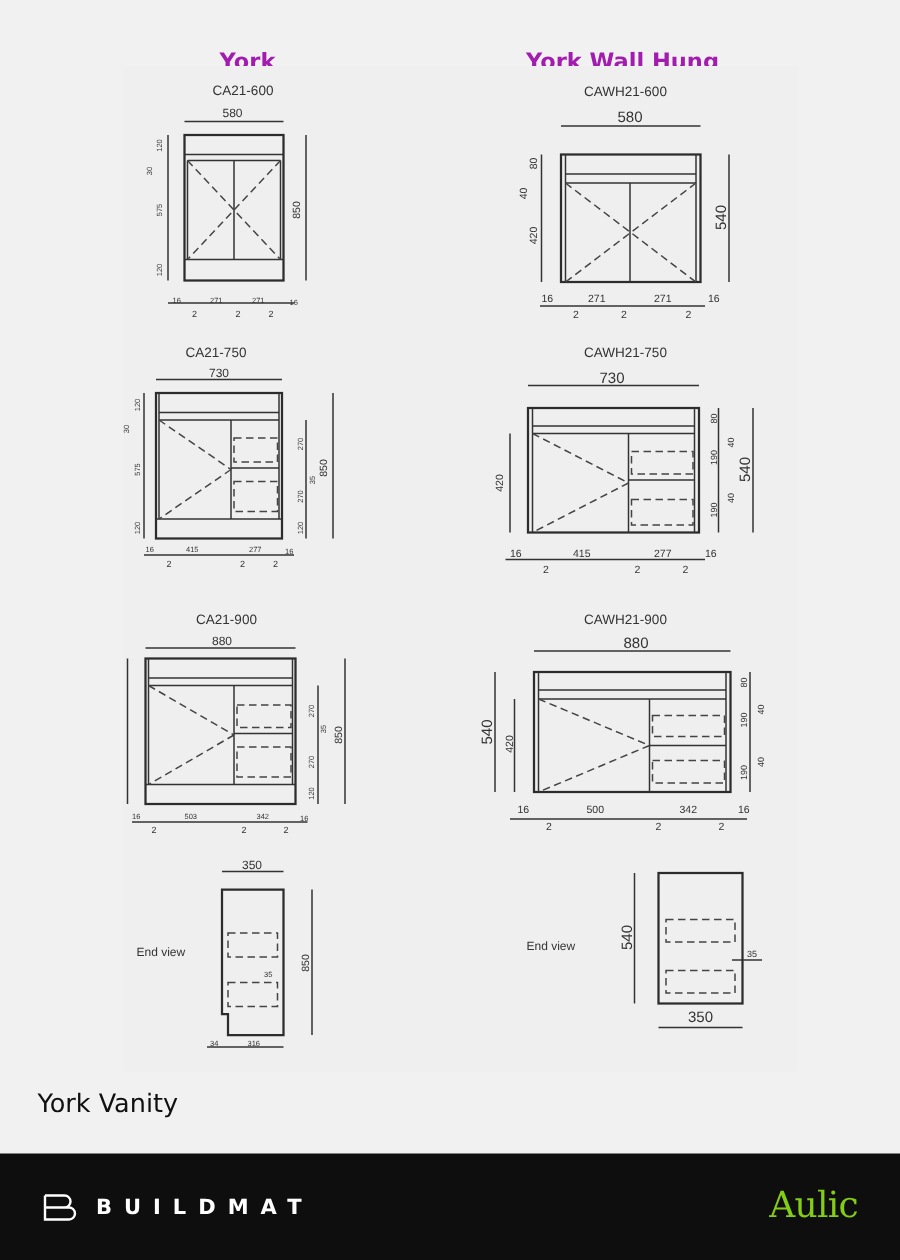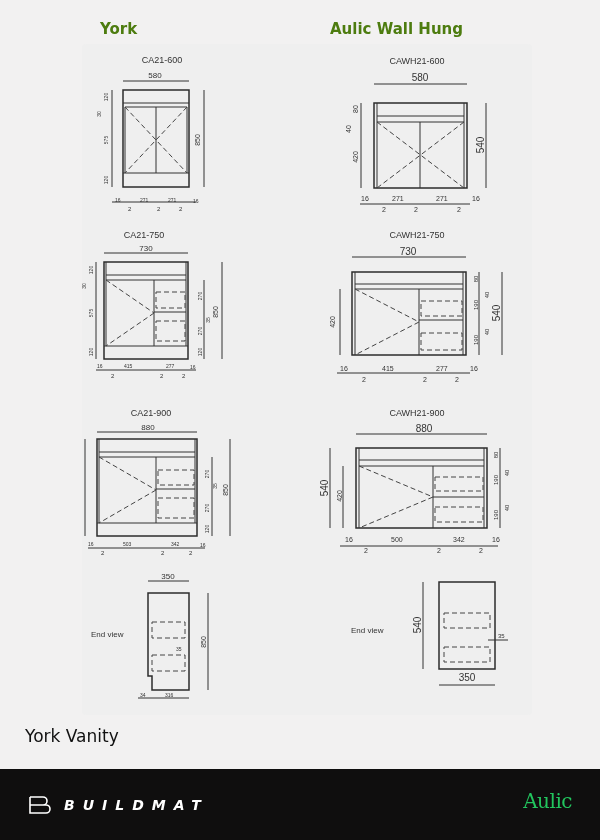--- a/index.html
+++ b/index.html
@@ -3,57 +3,57 @@
 <meta charset="utf-8">
 <style>
   html, body { margin:0; padding:0; }
   body {
     width:600px; height:840px; position:relative; overflow:hidden;
     background:#f2f1f1;
     font-family:"Liberation Sans", sans-serif;
     color:#111;
   }
   .col-title {
-    position:absolute; top:20px; font-weight:700; font-size:15px;
-    font-family:"DejaVu Sans", sans-serif; color:#4d7c0f; 
+    position:absolute; top:32px; font-weight:700; font-size:15px;
+    font-family:"DejaVu Sans", sans-serif; color:#a21caf; text-align:center;
   }
   #title-left { left:100px; width:130px; }
   #title-right { left:330px; width:170px; }
   .panel {
     position:absolute; left:82px; top:44px; width:450px; height:671px;
     background:#efefef; border-radius:4px;
   }
   svg.drawing { position:absolute; left:0; top:0; }
   .lbl { font-family:"Liberation Sans", sans-serif; fill:#333; }
   .ln { stroke:#333; stroke-width:1; fill:none; }
   .lnb { stroke:#2c2c2c; stroke-width:1.5; fill:none; }
   .dash { stroke:#444; stroke-width:1; fill:none; stroke-dasharray:5 3; }
   .page-heading {
     position:absolute; left:25px; top:726px; font-size:17px; font-weight:400;
     font-family:"DejaVu Sans", sans-serif; color:#111;
   }
   .footer {
     position:absolute; left:0; top:769px; width:600px; height:71px; background:#0f0e0e;
   }
   .brand-left {
-    position:absolute; left:28px; top:26px; display:flex; align-items:center; gap:10px;font-style:italic;
+    position:absolute; left:28px; top:26px; display:flex; align-items:center; gap:10px;
   }
   .brand-left .wordmark {
     color:#fff; font-family:"DejaVu Sans", sans-serif; font-weight:700; font-size:14px; letter-spacing:8px;
   }
   .brand-right {
-    position:absolute; right:28px; top:20px; color:#22c55e; font-family:"DejaVu Serif", serif;
-    font-size:20px; letter-spacing:-0.5px; font-weight:300;
+    position:absolute; right:28px; top:20px; color:#84cc16; font-family:"DejaVu Serif", serif;
+    font-size:24px; letter-spacing:-0.5px; font-weight:300;
   }
 </style>
 </head>
 <body>
 
 <div class="col-title" id="title-left">York</div>
-<div class="col-title" id="title-right">Aulic Wall Hung</div>
+<div class="col-title" id="title-right">York Wall Hung</div>
 
 <div class="panel"></div>
 
 <svg class="drawing" width="600" height="720">
 
   <g>
     <text class="lbl" x="162" y="63" font-size="9" text-anchor="middle">CA21-600</text>
     <text class="lbl" x="155" y="78" font-size="8" text-anchor="middle">580</text>
     <line class="ln" x1="123" y1="81" x2="189" y2="81"></line>
     <rect class="lnb" x="123" y="90" width="66" height="97"></rect>

